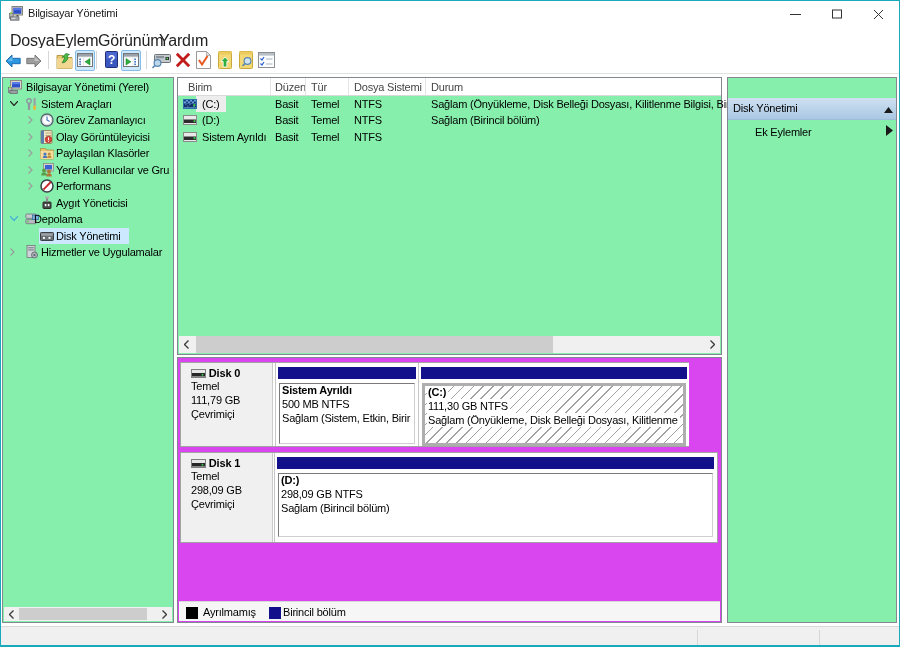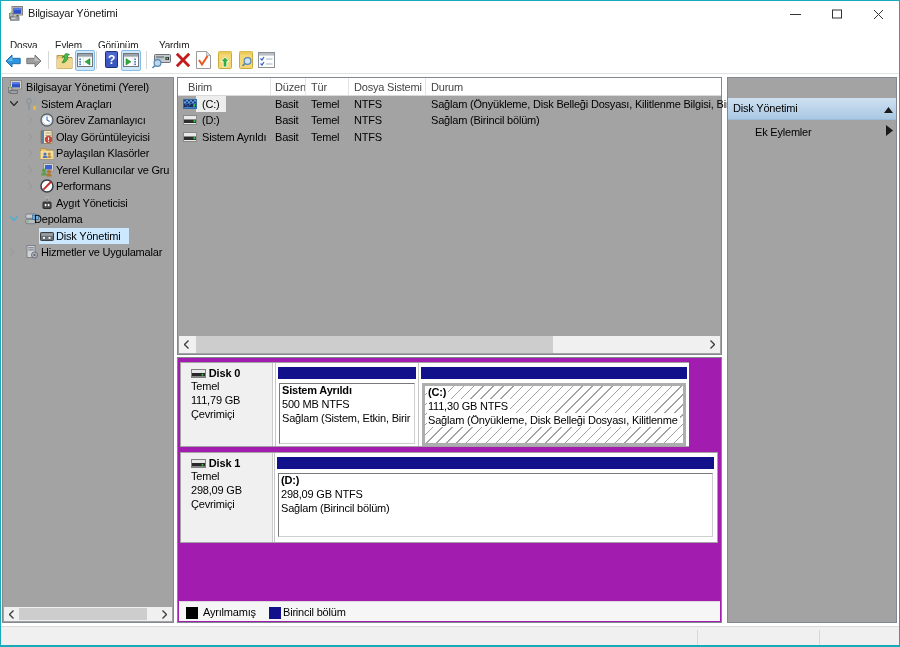--- a/index.html
+++ b/index.html
@@ -2,24 +2,24 @@
 <html><head><meta charset="utf-8">
 <style>
 *{margin:0;padding:0;box-sizing:border-box}
 html,body{width:900px;height:647px;overflow:hidden}
 body{font-family:"Liberation Sans",sans-serif;font-size:11px;letter-spacing:-0.2px;color:#000;position:relative;background:#fff}
 .win{position:absolute;inset:0;border:1px solid #18a9ba;border-bottom-width:2px;z-index:50;pointer-events:none}
 .abs{position:absolute}
 .titlebar{position:absolute;left:0;top:0;right:0;height:29px;background:#fff}
 .title-text{position:absolute;left:28px;top:7px;font-size:11px;color:#1a1a1a}
 .menubar{position:absolute;left:0;top:29px;right:0;height:19px;background:#fff}
-.menubar span{position:absolute;top:11px;font-size:10px;color:#222}
+.menubar span{position:absolute;top:3px;font-size:16px;color:#222}
 .toolbar{position:absolute;left:0;top:48px;right:0;height:26px;background:#fff;border-bottom:1px solid #e2e2e2}
 .tsep{position:absolute;top:3px;width:1px;height:18px;background:#d6d6d6}
-.pane{position:absolute;background:#a3a3a3;border:1px solid #828790}
+.pane{position:absolute;background:#86efac;border:1px solid #828790}
 .tree{left:2px;top:77px;width:172px;height:546px}
 .list{left:177px;top:77px;width:545px;height:278px}
 .graph{left:177px;top:357px;width:545px;height:266px}
 .actions{left:727px;top:77px;width:170px;height:546px}
 .trow{position:absolute;height:16px;line-height:16px;white-space:nowrap;font-size:11px}
 .trow .ic{position:absolute;top:1px}
 .hdr{position:absolute;left:0;top:0;right:0;height:18px;background:#fff;border-bottom:1px solid #d9d9d9;color:#454545}
 .hdr span{position:absolute;top:3px;font-size:11px}
 .hdr i{position:absolute;top:0;width:1px;height:17px;background:#e4e4e4}
 .lrow{position:absolute;left:0;right:0;height:16px;line-height:16px;font-size:11px;white-space:nowrap}
@@ -398,21 +398,21 @@
     <svg style="left:5px;top:4px" width="5" height="9" viewBox="0 0 5 9">
         <path d="M4.5 0.5L0.5 4.5l4 4" fill="none" stroke="#3a3a3a" stroke-width="1.3"></path>
       </svg>
     <svg style="right:5px;top:4px" width="5" height="9" viewBox="0 0 5 9">
         <path d="M0.5 0.5l4 4-4 4" fill="none" stroke="#3a3a3a" stroke-width="1.3"></path>
       </svg>
     <div class="thumb" style="left:17px;top:0;width:357px;height:17px"></div>
   </div>
 </div>
 
-<div class="pane graph" style="background:#a21caf">
+<div class="pane graph" style="background:#d946ef">
 
   <div class="drow" style="left:2px;top:4px;width:509px;height:85px">
     <div class="dlabel">
       <div style="white-space:nowrap;line-height:12px"><svg style="display:inline-block;vertical-align:-1px" width="15" height="9" viewBox="0 0 15 9">
             <rect x="0.5" y="0.5" width="14" height="8" fill="#e6e6e6" stroke="#808080"></rect>
             <rect x="1" y="4" width="13" height="3.5" fill="#262626"></rect>
             <circle cx="11.5" cy="5.7" r="1" fill="#39c24d"></circle>
           </svg> <b>Disk 0</b></div>
       <div class="dcell">Temel<br>111,79 GB<br>Çevrimiçi</div>
     </div>

